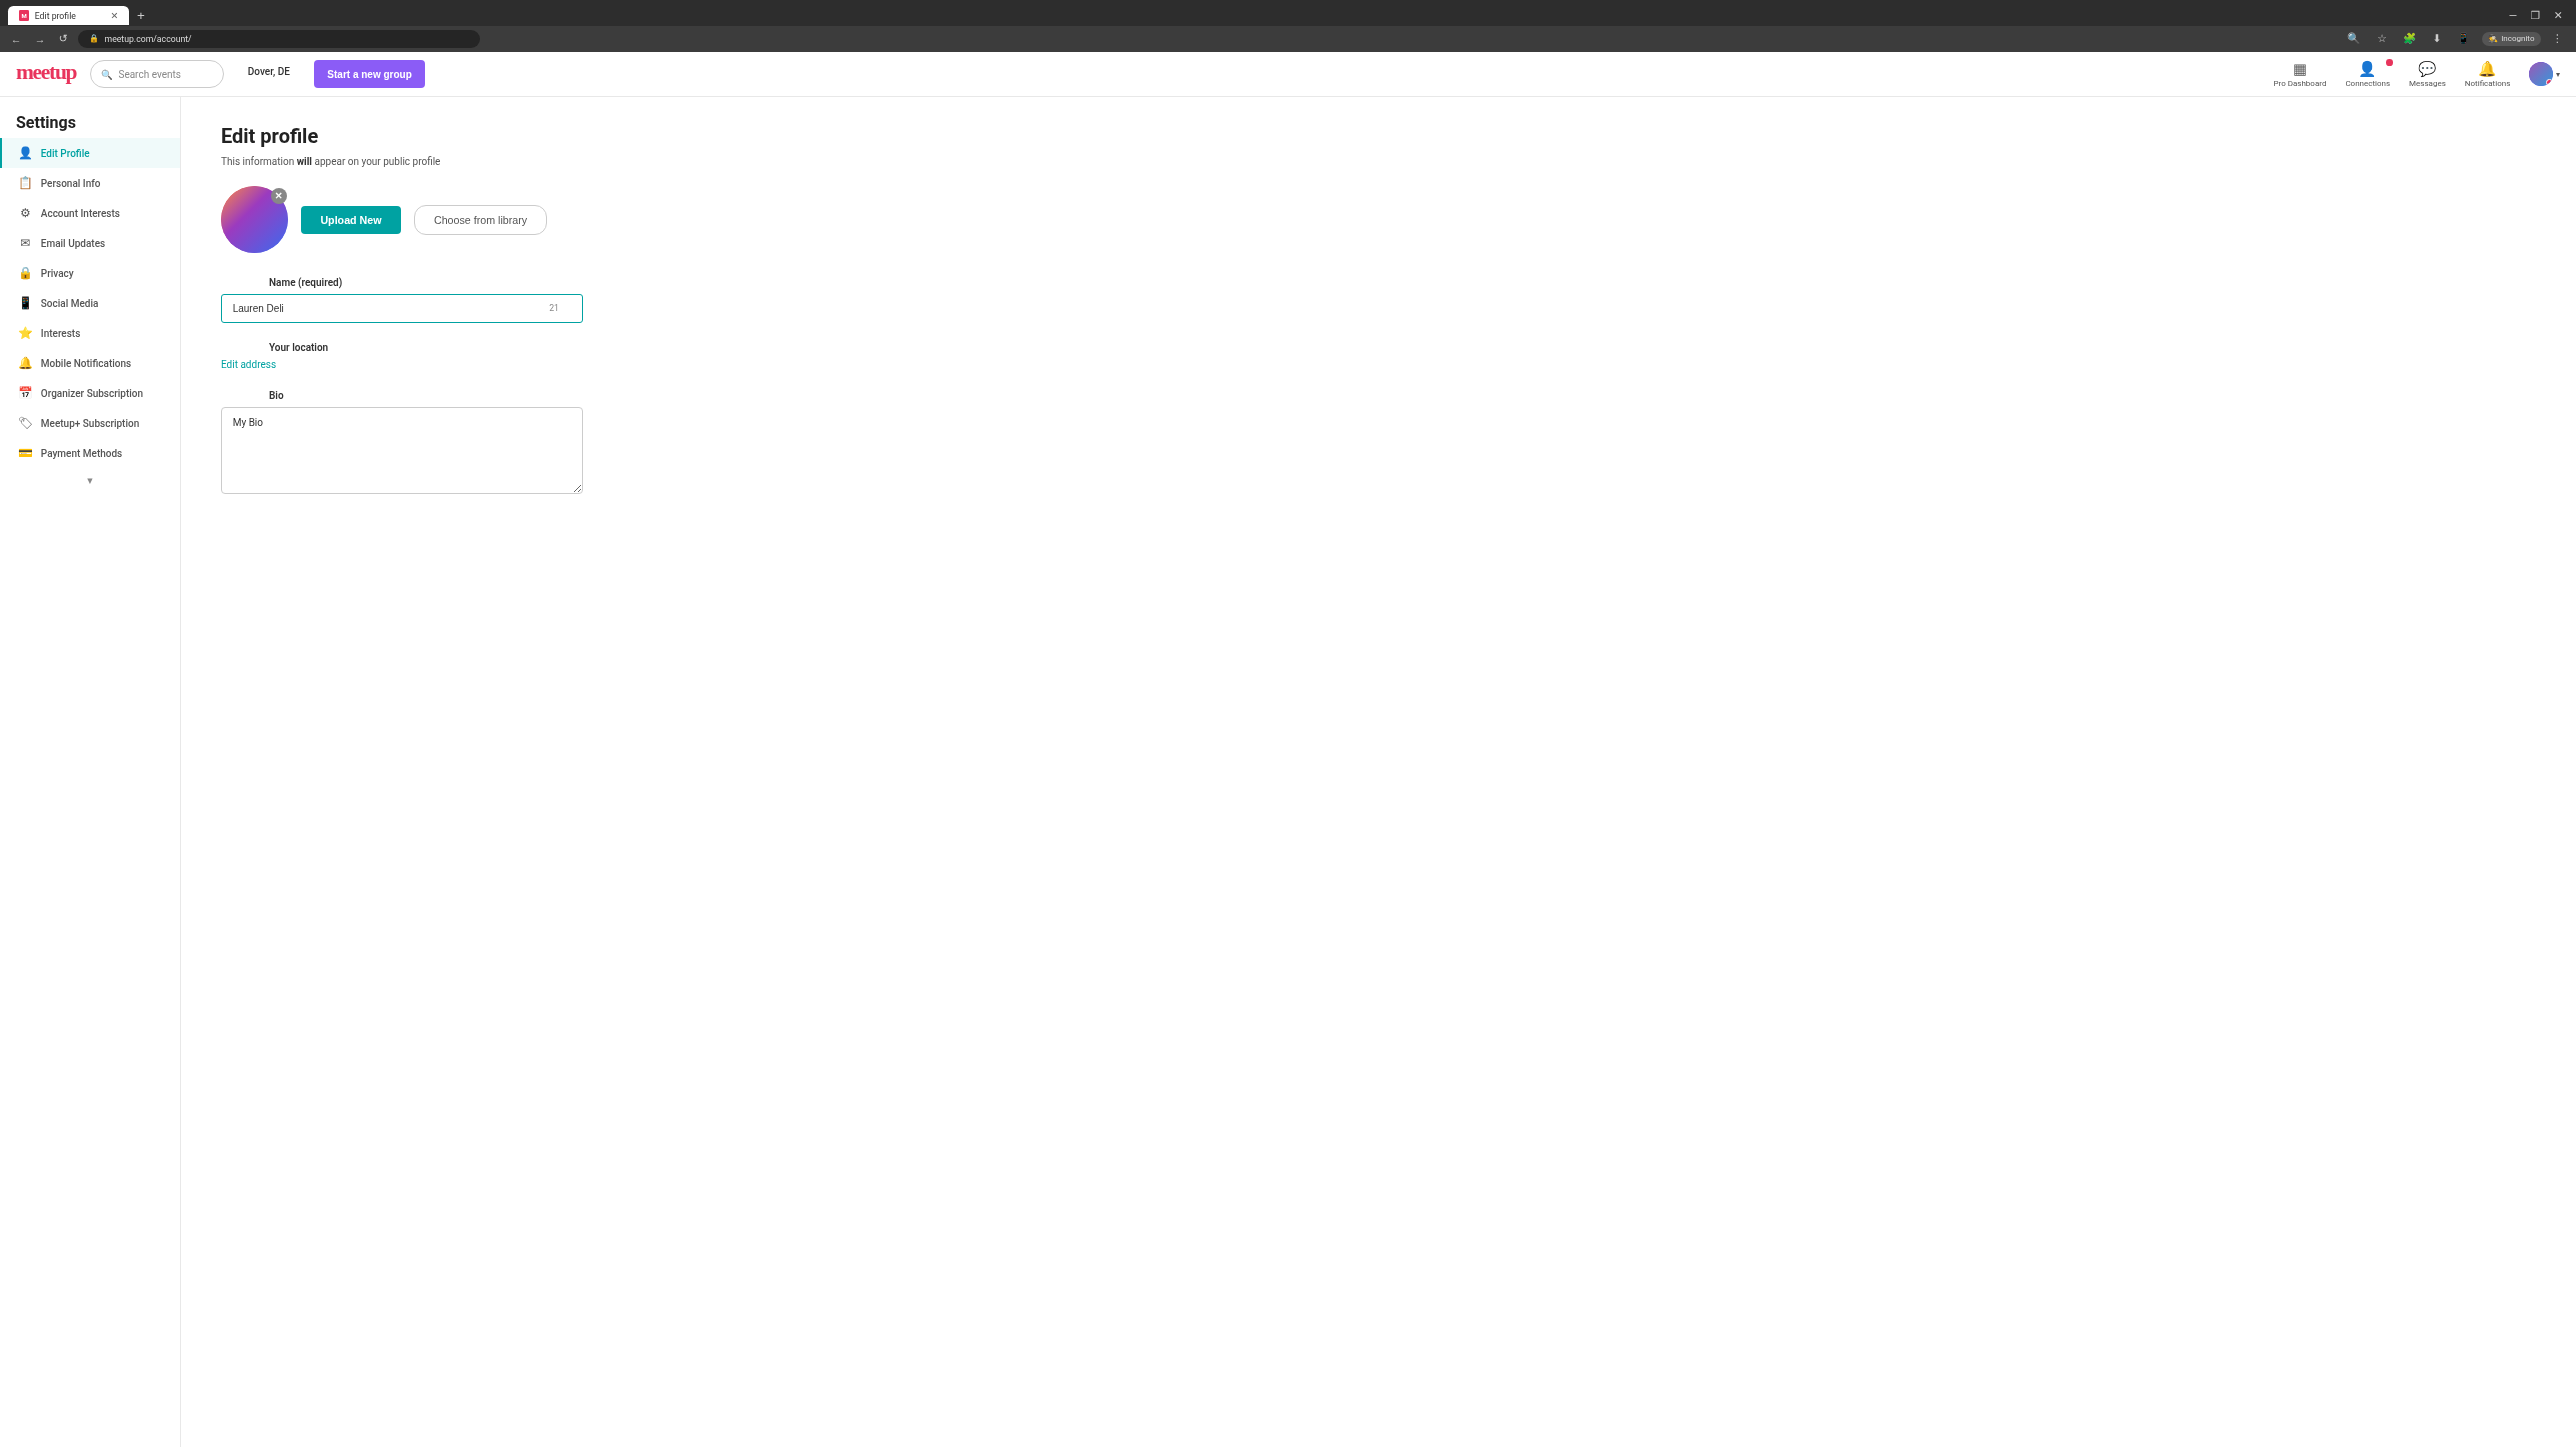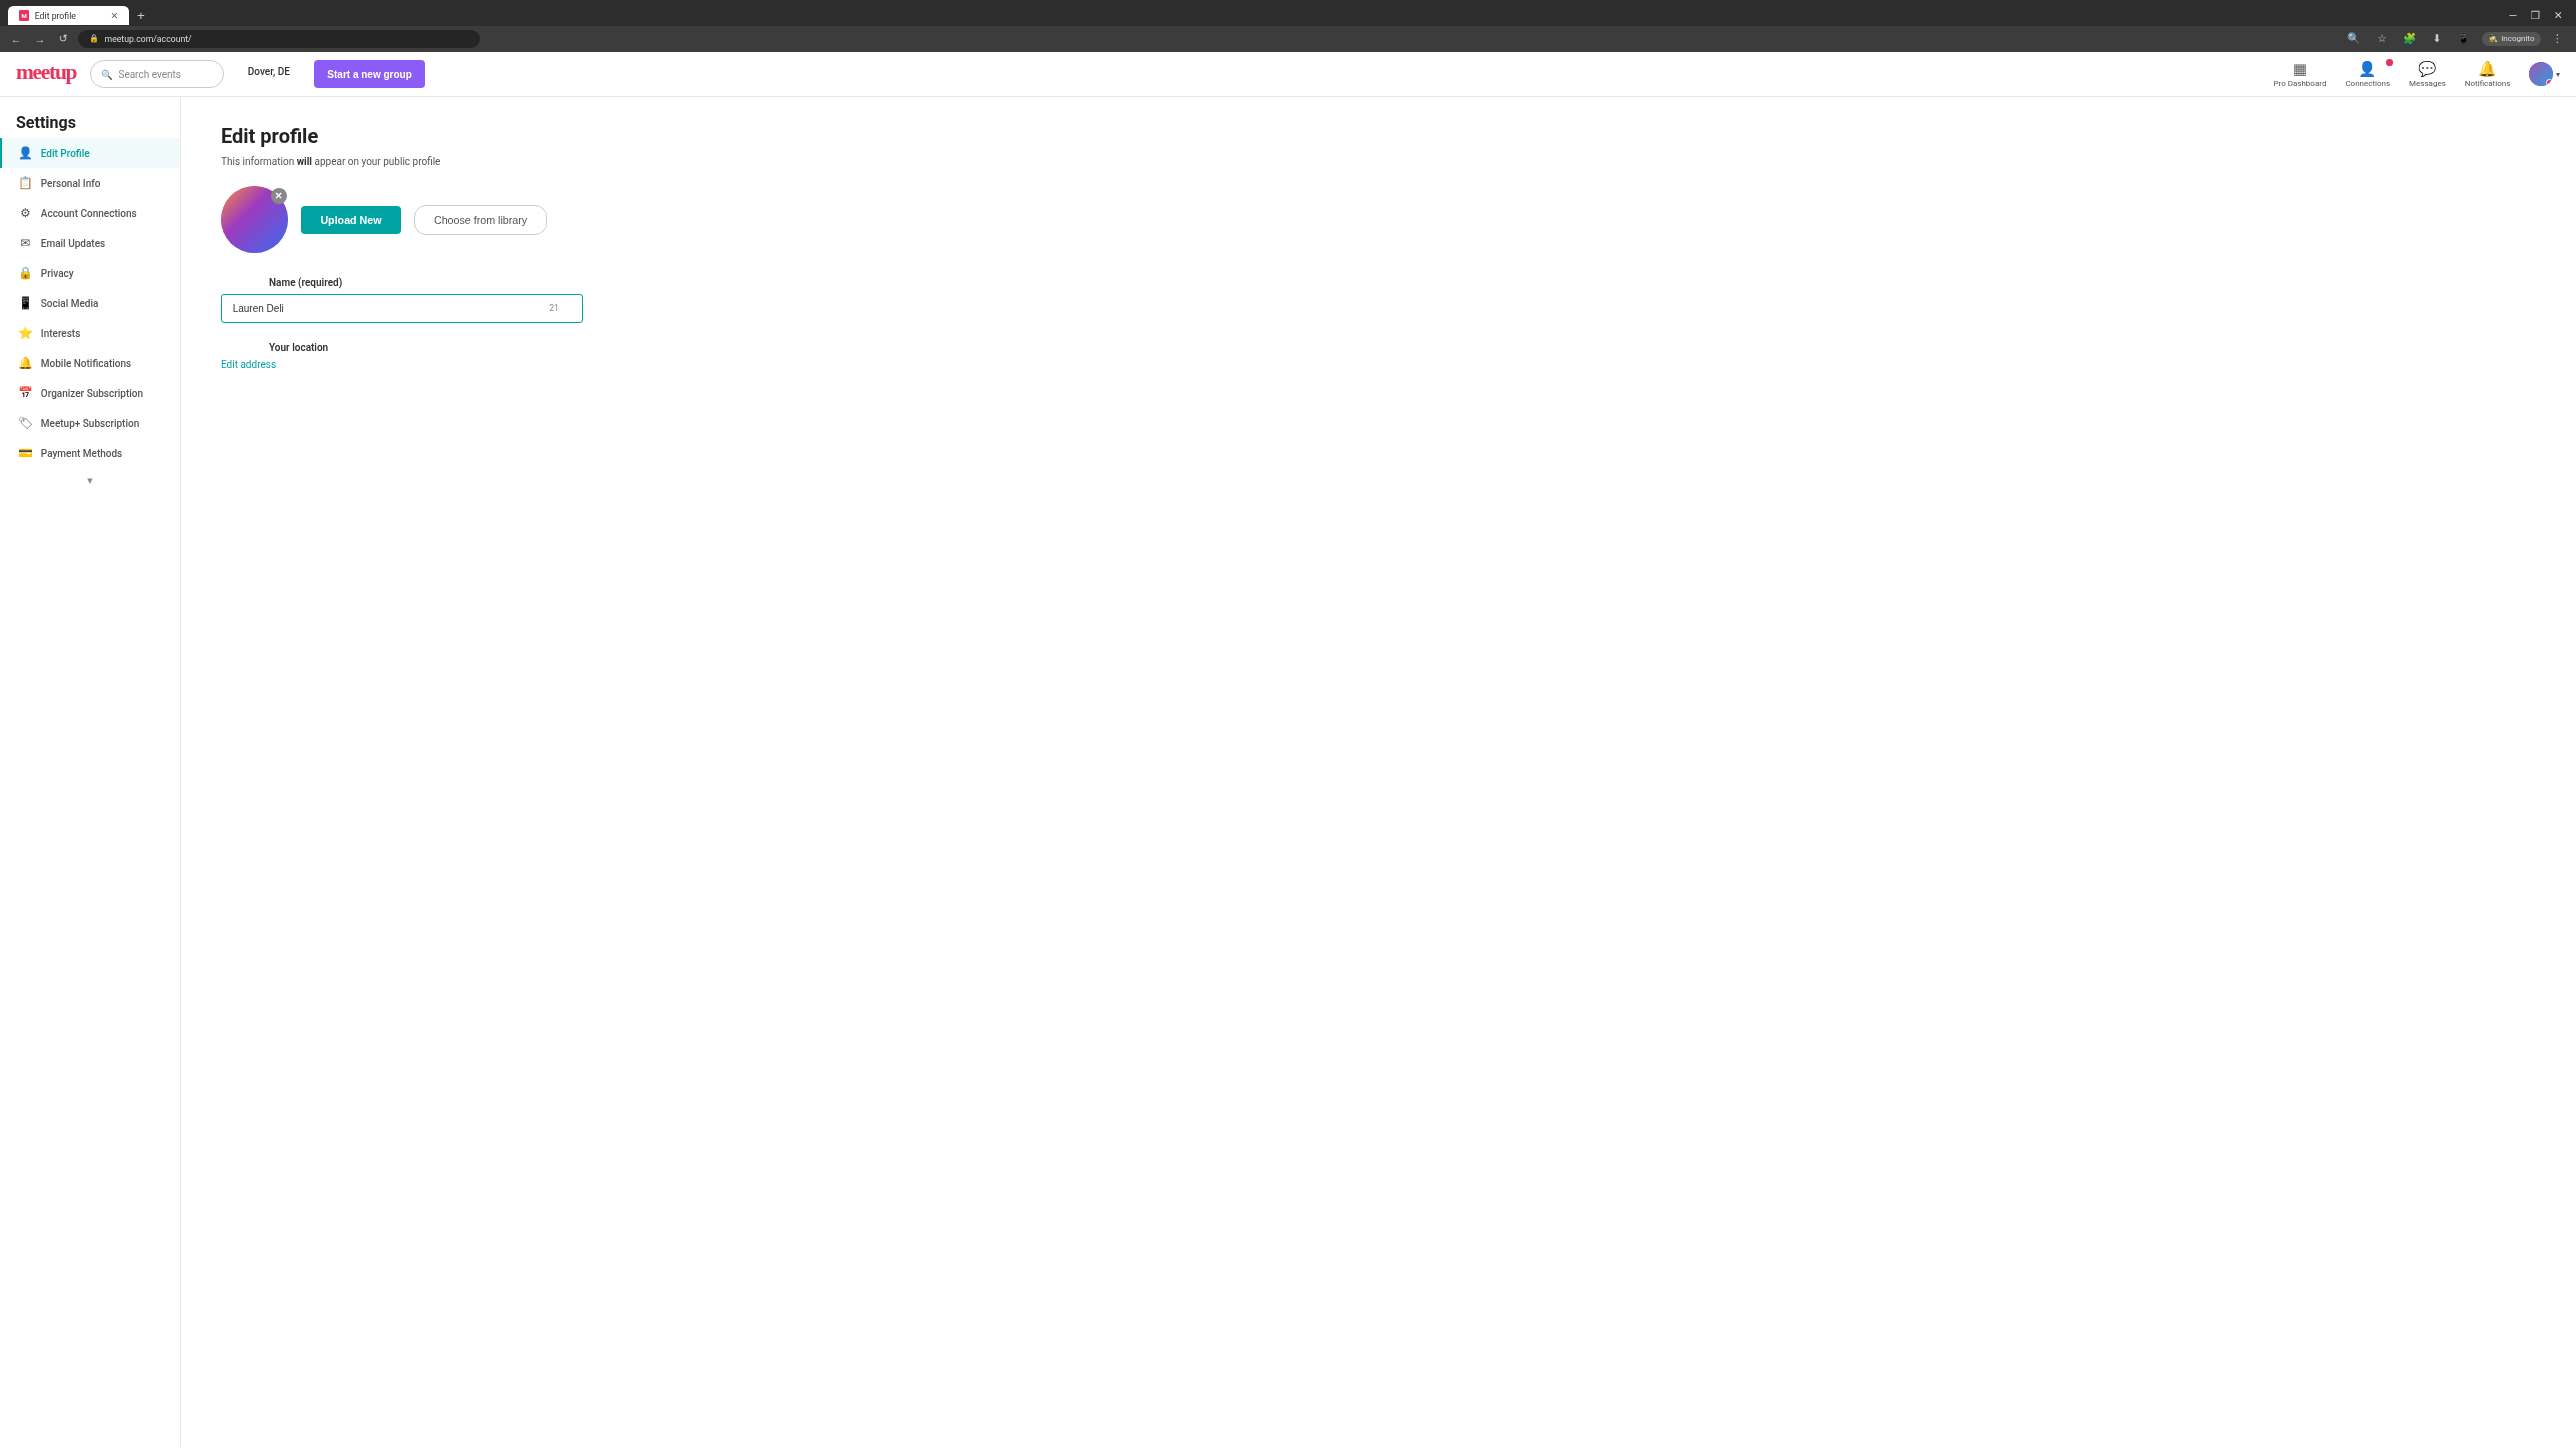--- a/index.html
+++ b/index.html
@@ -172,21 +172,21 @@
       <a class="sidebar-item active" href="#">
         <span class="si-icon">👤</span>
         <span>Edit Profile</span>
       </a>
       <a class="sidebar-item" href="#">
         <span class="si-icon">📋</span>
         <span>Personal Info</span>
       </a>
       <a class="sidebar-item" href="#">
         <span class="si-icon">⚙</span>
-        <span>Account Connections</span>
+        <span>Account Interests</span>
       </a>
       <a class="sidebar-item" href="#">
         <span class="si-icon">✉</span>
         <span>Email Updates</span>
       </a>
       <a class="sidebar-item" href="#">
         <span class="si-icon">🔒</span>
         <span>Privacy</span>
       </a>
       <a class="sidebar-item" href="#">
@@ -240,17 +240,21 @@
           <input type="text" value="Lauren Deli" style="">
           <span class="char-count">21</span>
         </div>
       </div>
 
       <div class="form-group">
         <label class="form-label">Your location</label>
         <a class="edit-address-link" href="#">Edit address</a>
       </div>
 
+      <div class="form-group">
+        <label class="form-label">Bio</label>
+        <textarea class="bio-textarea" style="">My Bio</textarea>
+      </div>
     </div>
 
   </div>
 </div>
 
 
 </body></html>

